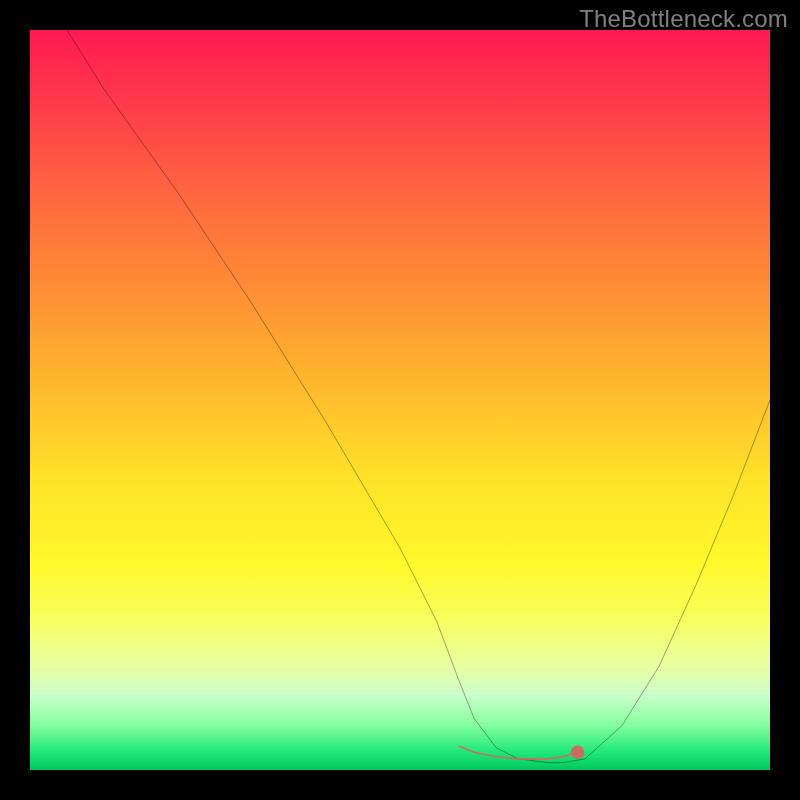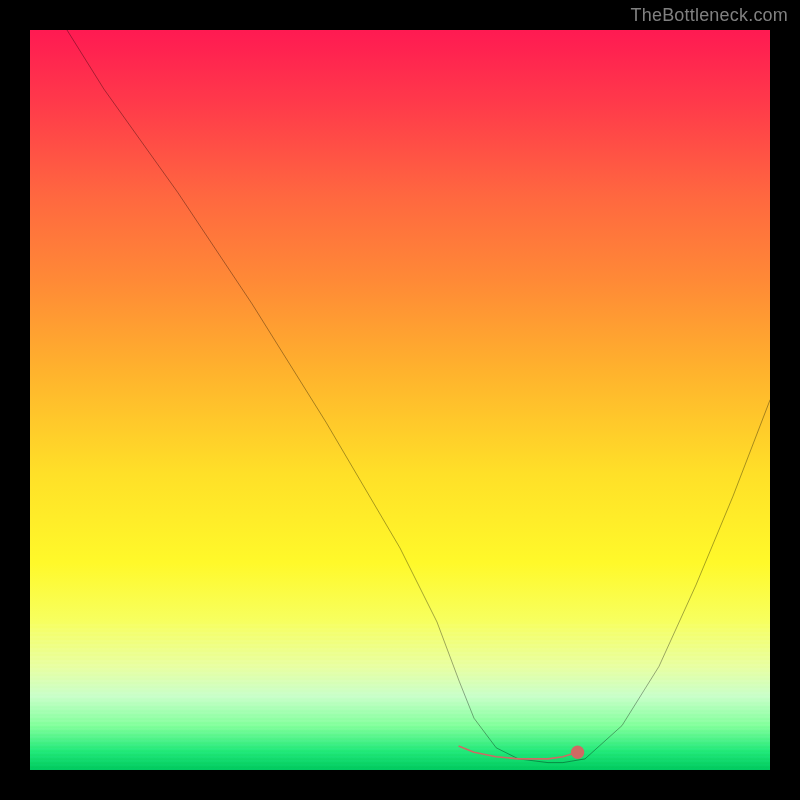--- a/index.html
+++ b/index.html
@@ -66,21 +66,21 @@
     top: 0;
     width: 740px;
     height: 740px;
     overflow: visible;
   }
   .watermark {
     position: absolute;
     top: 5px;
     right: 12px;
     color: #808080;
-    font-size: 18px;
+    font-size: 24px;
     letter-spacing: 0.2px;
     font-weight: 500;
   }
 </style>
 </head>
 <body>
 
 <div class="frame">
   <div class="watermark">TheBottleneck.com</div>
 

